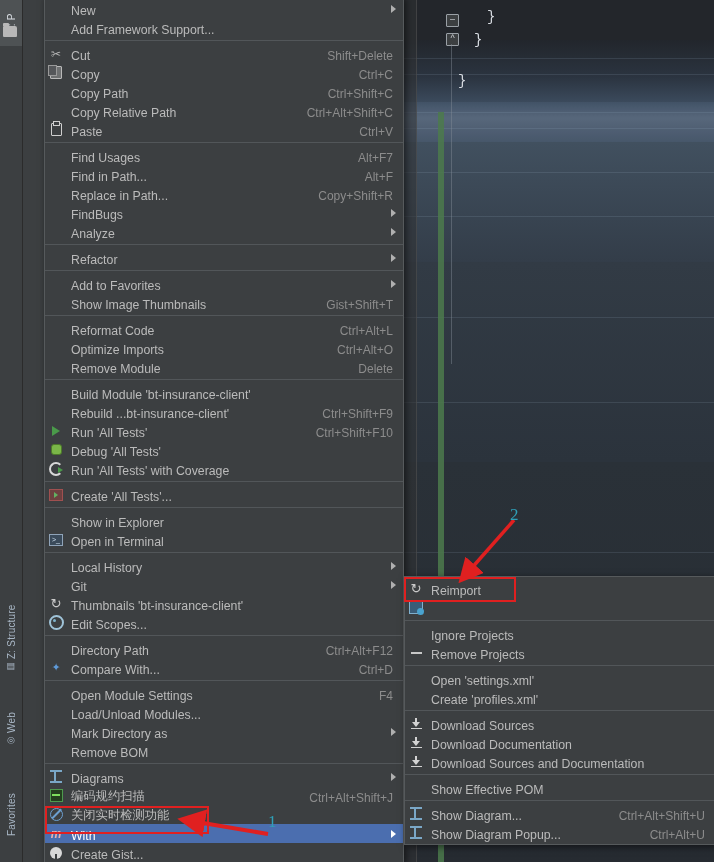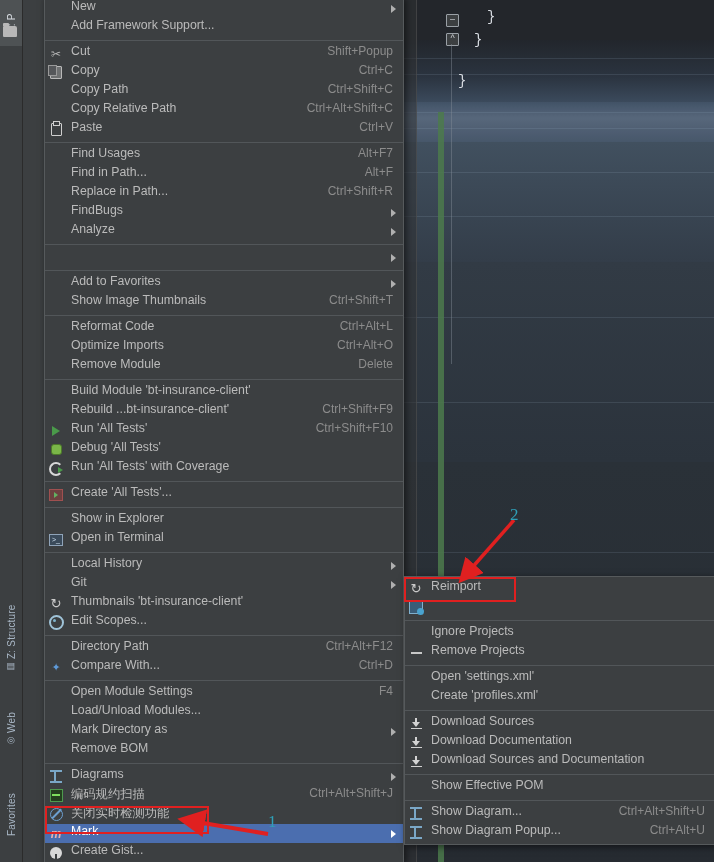--- a/index.html
+++ b/index.html
@@ -48,21 +48,21 @@
   #tri-down{left:27px;top:33px;border-left:7px solid transparent;border-right:7px solid transparent;border-top:9px solid #c8cdd2;}
 
   
   #ctx-menu{
     position:absolute;left:44px;top:-4px;width:358px;
     background:#3c3f41;border:1px solid #565a5c;
     box-shadow:2px 2px 7px rgba(0,0,0,.55);
     z-index:20;padding:2px 0 0 0;
   }
   .mi{
-    position:relative;height:19px;display:flex;align-items:flex-start;
+    position:relative;height:19px;display:flex;align-items:flex-end;
     color:#bbbbbb;font-size:12.3px;white-space:nowrap;cursor:default;
   }
   .mi .ic{width:22px;min-width:22px;height:19px;position:relative;display:flex;align-items:center;justify-content:center;}
   .mi .lbl{flex:1;padding-left:4px;overflow:hidden;text-overflow:ellipsis;}
   .mi .sc{color:#8c8c8c;font-size:12px;padding-right:10px;}
   .mi .arw{position:absolute;right:7px;top:6px;width:0;height:0;
            border-top:4px solid transparent;border-bottom:4px solid transparent;border-left:5px solid #b0b0b0;}
   .mi.sel{background:#4b6eaf;}
   .mi.sel .lbl,.mi.sel .sc{color:#ffffff;}
   .mi.sel .arw{border-left-color:#ffffff;}
@@ -194,21 +194,21 @@
       <span class="ic"></span>
       <span class="lbl">Add Framework Support...</span>
       <span class="sc"></span>
     </div>
     <div class="sep"></div>
     <div class="mi">
       <span class="ic">
         <span class="g g-scissors"></span>
       </span>
       <span class="lbl">Cut</span>
-      <span class="sc">Shift+Popup</span>
+      <span class="sc">Shift+Delete</span>
     </div>
     <div class="mi">
       <span class="ic">
         <span class="g-copy"></span>
       </span>
       <span class="lbl">Copy</span>
       <span class="sc">Ctrl+C</span>
     </div>
     <div class="mi">
       <span class="ic"></span>
@@ -234,51 +234,52 @@
       <span class="sc">Alt+F7</span>
     </div>
     <div class="mi">
       <span class="ic"></span>
       <span class="lbl">Find in Path...</span>
       <span class="sc">Alt+F</span>
     </div>
     <div class="mi">
       <span class="ic"></span>
       <span class="lbl">Replace in Path...</span>
-      <span class="sc">Ctrl+Shift+R</span>
+      <span class="sc">Copy+Shift+R</span>
     </div>
     <div class="mi">
       <span class="ic"></span>
       <span class="lbl">FindBugs</span>
       <span class="sc"></span>
       <span class="arw"></span>
     </div>
     <div class="mi">
       <span class="ic"></span>
       <span class="lbl">Analyze</span>
       <span class="sc"></span>
       <span class="arw"></span>
     </div>
     <div class="sep"></div>
     <div class="mi">
       <span class="ic"></span>
+      <span class="lbl">Refactor</span>
       <span class="sc"></span>
       <span class="arw"></span>
     </div>
     <div class="sep"></div>
     <div class="mi">
       <span class="ic"></span>
       <span class="lbl">Add to Favorites</span>
       <span class="sc"></span>
       <span class="arw"></span>
     </div>
     <div class="mi">
       <span class="ic"></span>
       <span class="lbl">Show Image Thumbnails</span>
-      <span class="sc">Ctrl+Shift+T</span>
+      <span class="sc">Gist+Shift+T</span>
     </div>
     <div class="sep"></div>
     <div class="mi">
       <span class="ic"></span>
       <span class="lbl">Reformat Code</span>
       <span class="sc">Ctrl+Alt+L</span>
     </div>
     <div class="mi">
       <span class="ic"></span>
       <span class="lbl">Optimize Imports</span>
@@ -424,21 +425,21 @@
       <span class="ic">
         <span class="g-ban"></span>
       </span>
       <span class="lbl">关闭实时检测功能</span>
       <span class="sc"></span>
     </div>
     <div class="mi sel">
       <span class="ic">
         <span class="g-maven">m</span>
       </span>
-      <span class="lbl">Mark</span>
+      <span class="lbl">With</span>
       <span class="sc"></span>
       <span class="arw"></span>
     </div>
     <div class="mi">
       <span class="ic">
         <span class="g-github"></span>
       </span>
       <span class="lbl">Create Gist...</span>
       <span class="sc"></span>
     </div>

